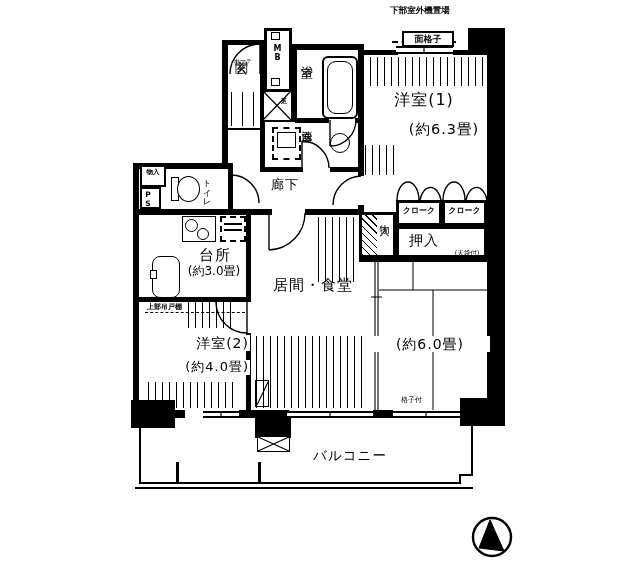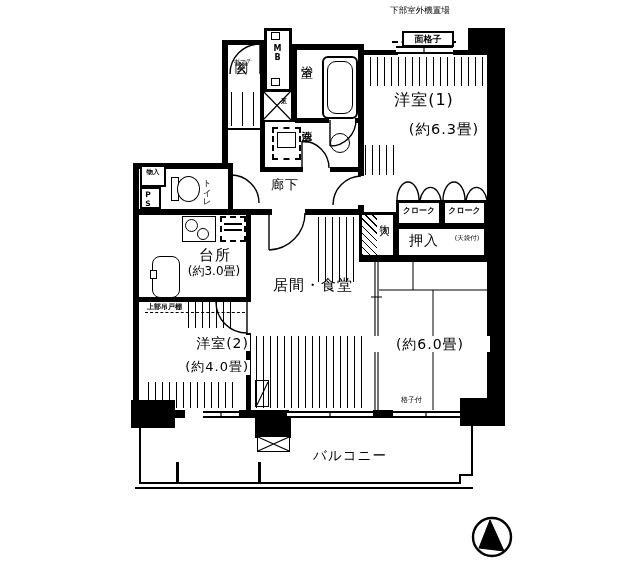--- a/index.html
+++ b/index.html
@@ -153,31 +153,31 @@
 
       <path d="M330,411 L330,418 M426,411 L426,418 M221,411 L221,418 M424,46 L424,54" stroke-width="1.2"></path>
     </g>
 
     <g>
       <circle cx="492" cy="537" r="19" fill="#fff" stroke="#000" stroke-width="2.4"></circle>
       <path d="M490,520 L504,551 L479,548 Z" fill="#000" stroke="#000" stroke-width="1"></path>
     </g>
   </svg>
 
-  <div class="lbl" style="left:370px;top:6px;width:100px;font-size:8.5px;font-weight:normal;letter-spacing:0">下部室外機置場</div>
+  <div class="lbl" style="left:370px;top:6px;width:100px;font-size:8.5px;font-weight:bold;letter-spacing:0">下部室外機置場</div>
   <div class="lbl" style="left:402px;top:34px;width:52px;font-size:9px;font-weight:bold;letter-spacing:0">面格子</div>
 
   <div class="lbl" style="left:364px;top:91px;width:120px;font-size:16px">洋室(1)</div>
   <div class="lbl" style="left:384px;top:121px;width:120px;font-size:14.5px">(約6.3畳)</div>
 
   <div class="lbl" style="left:397px;top:206px;width:44px;font-size:8px;font-weight:bold;letter-spacing:0">クローク</div>
   <div class="lbl" style="left:443px;top:206px;width:43px;font-size:8px;font-weight:bold;letter-spacing:0">クローク</div>
 
   <div class="lbl" style="left:399px;top:232px;width:50px;font-size:14px">押入</div>
-  <div class="lbl" style="left:447px;top:235px;width:40px;font-size:6.5px;letter-spacing:0">(天袋付)</div>
+  <div class="lbl" style="left:447px;top:250px;width:40px;font-size:6.5px;letter-spacing:0">(天袋付)</div>
 
   <div class="vlbl" style="left:379px;top:217px;font-size:10px">物入</div>
 
   <div class="lbl" style="left:370px;top:336px;width:120px;font-size:14px;background:#fff">(約6.0畳)</div>
   <div class="lbl wbg" style="left:400px;top:396px;font-size:7px;letter-spacing:0">格子付</div>
 
   <div class="lbl" style="left:253px;top:277px;width:120px;font-size:15px">居間・食堂</div>
 
   <div class="lbl" style="left:184px;top:247px;width:62px;font-size:15px">台所</div>
   <div class="lbl" style="left:178px;top:265px;width:72px;font-size:12px;letter-spacing:0">(約3.0畳)</div>

